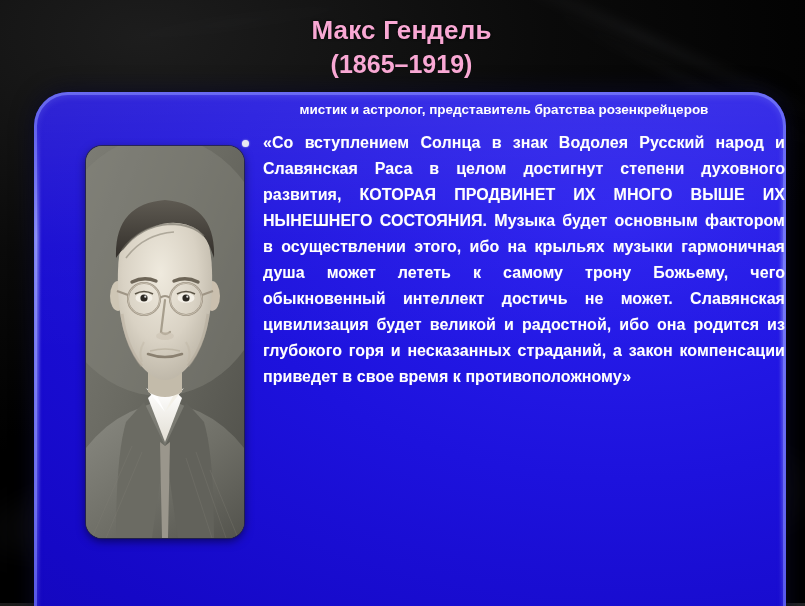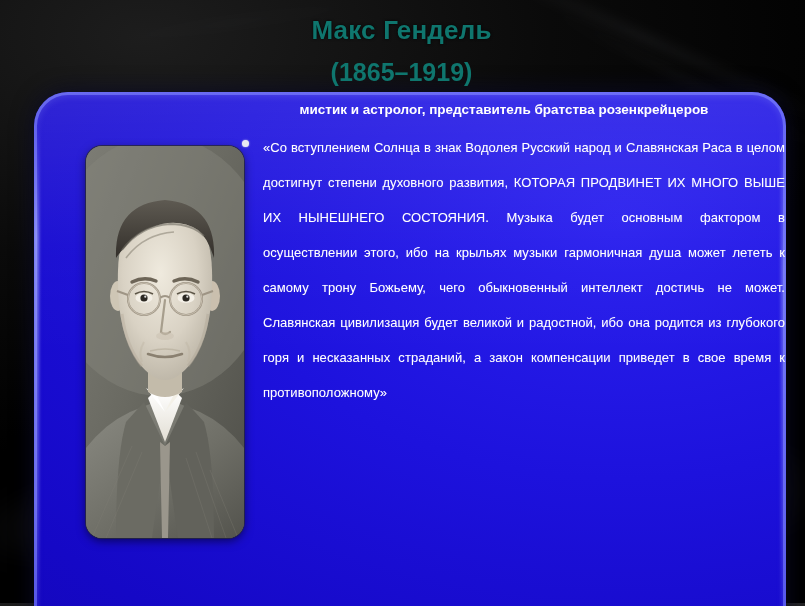--- a/index.html
+++ b/index.html
@@ -74,35 +74,35 @@
     background: linear-gradient(90deg, #1b1b1b 0%, #2a2a2a 20%, #131313 60%, #242424 100%);
   }
 
   
   .header {
     position: absolute;
     left: 0;
     top: 14px;
     width: 803px;
     text-align: center;
-    color: #0f766e;
+    color: #f9a8d4;
     z-index: 5;
   }
   .title-line {
     font-size: 26px;
     font-weight: bold;
     line-height: 33px;
     letter-spacing: .2px;
     text-shadow: 0 0 3px rgba(0,0,0,.9);
   }
   .title-years {
     font-size: 25px;
     font-weight: bold;
     line-height: 33px;
-    margin-top: 9px;
+    margin-top: 1px;
   }
 
   
   .panel {
     position: absolute;
     left: 34px;
     top: 92px;
     width: 752px;
     height: 572px;
     border-radius: 34px;
@@ -185,25 +185,25 @@
     left: 3px;
     top: 10px;
     width: 7px;
     height: 7px;
     border-radius: 50%;
     background: #e8e8f2;
     box-shadow: 0 0 2px rgba(255,255,255,.7);
   }
   .quote-text {
     color: #ffffff;
-    font-size: 13px;
-    line-height: 35px;
+    font-size: 16px;
+    line-height: 26px;
     text-align: justify;
     text-align-last: left;
-    font-weight: normal;
+    font-weight: bold;
     letter-spacing: 0.05px;
     text-shadow: 0 0 1px rgba(255,255,255,0.25);
   }
 </style>
 </head>
 <body>
 
 <div id="slide">
 
   <div class="bg-base"></div>

